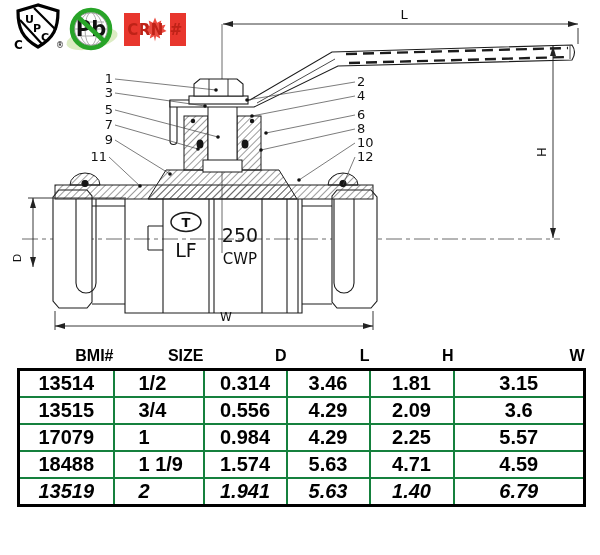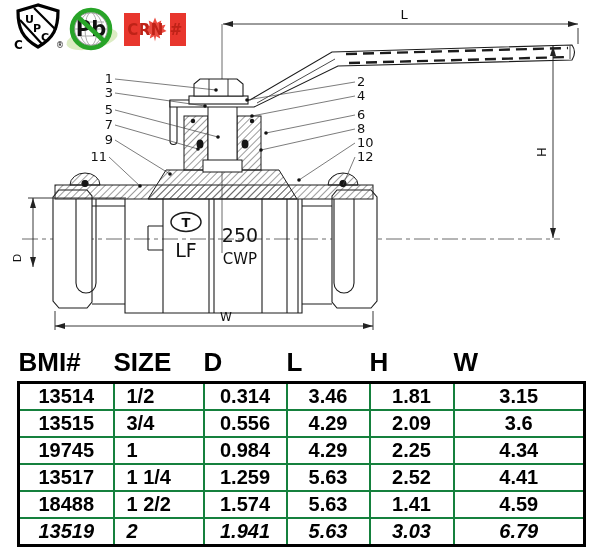--- a/index.html
+++ b/index.html
@@ -6,29 +6,29 @@
   .page{position:relative;width:600px;height:555px;background:#fff;overflow:hidden;
         font-family:"DejaVu Sans",sans-serif;}
   .logo{position:absolute;}
   #logo-upc{left:12px;top:2px;}
   #logo-pb{left:62px;top:3px;}
   #logo-crn{left:124px;top:13px;}
   #diagram{position:absolute;left:0;top:0;}
   
   table.spec{position:absolute;left:17px;top:347px;border-collapse:collapse;table-layout:fixed;
              font-family:"Liberation Sans",sans-serif;}
-  table.spec th{border:none;border-bottom:3px solid #000;font-weight:bold;font-size:26px;
-                padding:0 0 3px 0;text-align:left;color:#000;}
+  table.spec th{border:none;border-bottom:3px solid #000;font-weight:bold;font-size:16px;
+                padding:0 0 3px 0;text-align:right;color:#000;}
   table.spec td{border:2px solid #15803d;font-weight:bold;font-size:20px;color:#000;
                 height:25px;padding:0;text-align:center;vertical-align:middle;}
   table.spec tbody tr:first-child td{border-top:3px solid #000;}
   table.spec tbody tr:last-child td{border-bottom:3px solid #000;font-style:italic;}
   table.spec tbody td:first-child{border-left:3px solid #000;}
   table.spec tbody td:last-child{border-right:3px solid #000;}
-  table.spec td.size-col{text-align:left;padding-left:12px;}
+  table.spec td.size-col{text-align:left;padding-left:24px;}
   
   .dwg-txt{font-family:"DejaVu Sans",sans-serif;fill:#111;}
 </style>
 </head>
 <body>
 
 <div class="page">
 
   <svg id="diagram" width="600" height="345" viewBox="0 0 600 345">
     <defs>
@@ -223,46 +223,38 @@
         </tr>
         <tr>
           <td>13515</td>
           <td class="size-col">3/4</td>
           <td>0.556</td>
           <td>4.29</td>
           <td>2.09</td>
           <td>3.6</td>
         </tr>
         <tr>
-          <td>19745</td>
+          <td>17079</td>
           <td class="size-col">1</td>
           <td>0.984</td>
           <td>4.29</td>
           <td>2.25</td>
-          <td>4.34</td>
-        </tr>
-        <tr>
-          <td>13517</td>
-          <td class="size-col">1 1/4</td>
-          <td>1.259</td>
-          <td>5.63</td>
-          <td>2.52</td>
-          <td>4.41</td>
+          <td>5.57</td>
         </tr>
         <tr>
           <td>18488</td>
-          <td class="size-col">1 2/2</td>
+          <td class="size-col">1 1/9</td>
           <td>1.574</td>
           <td>5.63</td>
-          <td>1.41</td>
+          <td>4.71</td>
           <td>4.59</td>
         </tr>
         <tr>
           <td>13519</td>
           <td class="size-col">2</td>
           <td>1.941</td>
           <td>5.63</td>
-          <td>3.03</td>
+          <td>1.40</td>
           <td>6.79</td>
         </tr>
       </tbody>
   </table>
 </div>
 
 </body></html>

